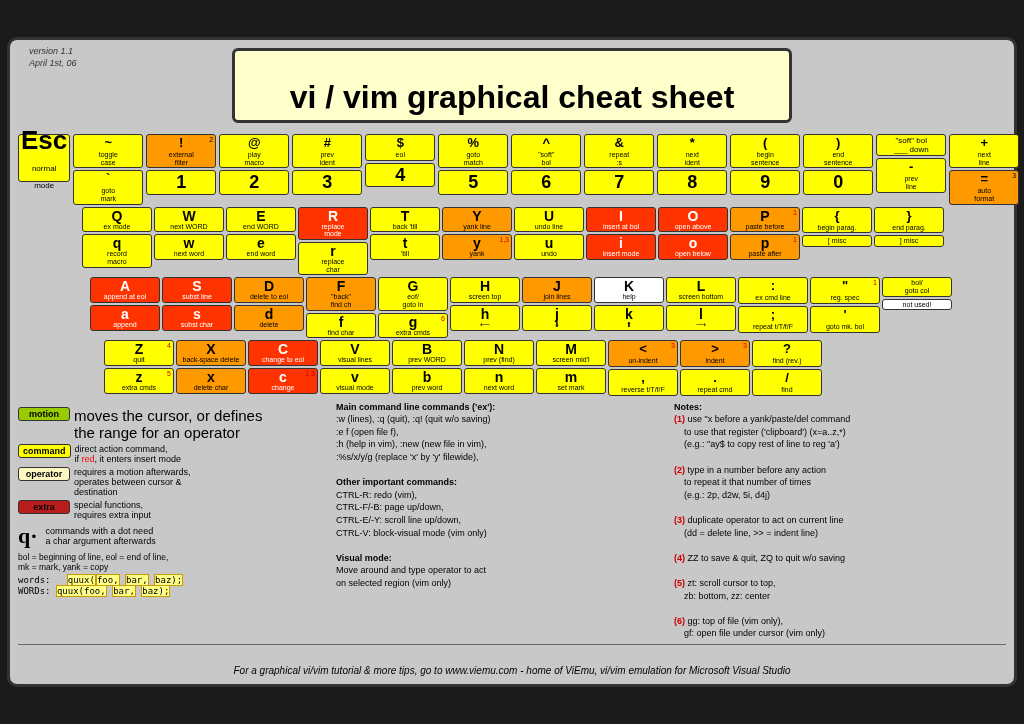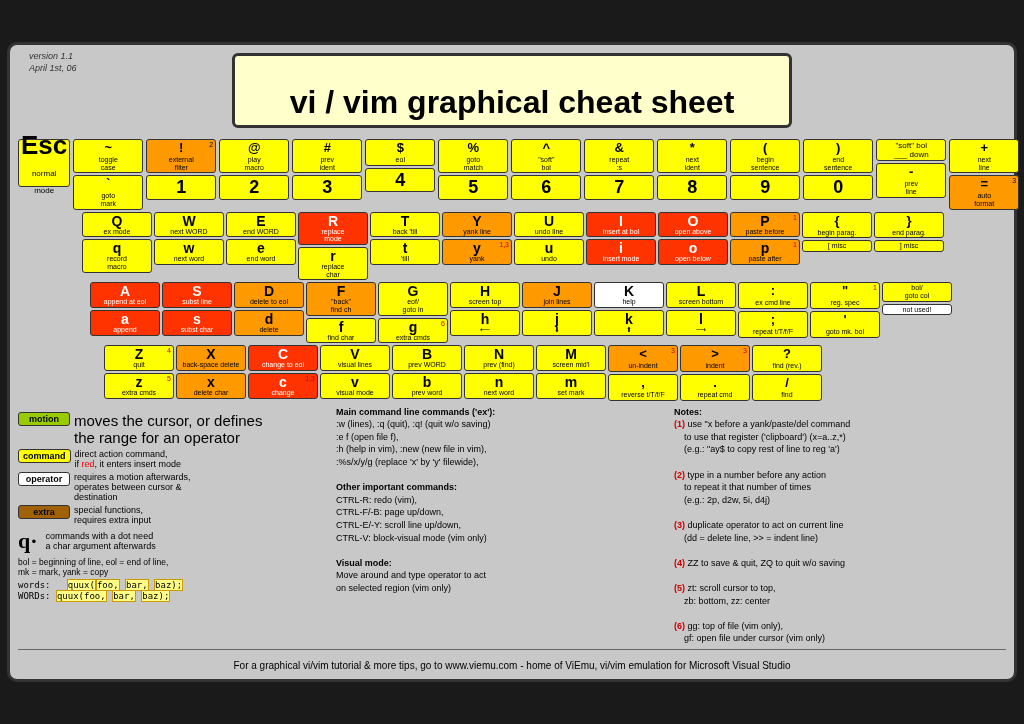--- a/index.html
+++ b/index.html
@@ -61,30 +61,31 @@
       border-radius: 3px;
       padding: 1px 4px;
       font-size: 9px;
       font-weight: bold;
       min-width: 52px;
       text-align: center;
       flex-shrink: 0;
     }
     .badge-green { background: #99cc00; }
     .badge-yellow { background: #ffff00; }
-    .badge-orange { background: #ffffff; }
-    .badge-white { background: #a16207; border: 1.5px solid #333; }
+    .badge-orange { background: #fef9c3; }
+    .badge-white { background: #b91c1c; border: 1.5px solid #333; }
 
     .footer {
       text-align: center;
       font-size: 10px;
       margin-top: 4px;
       border-top: 1px solid #666;
-      padding-top: 10px;
+      padding-top: 20px;
       color: #000;
+      font-style: italic;
     }
 
     
     .k {
       background: #99cc00;
       border: 1.5px solid #333;
       border-radius: 3px;
       font-size: 7.5px;
       padding: 1px 2px;
       position: relative;

